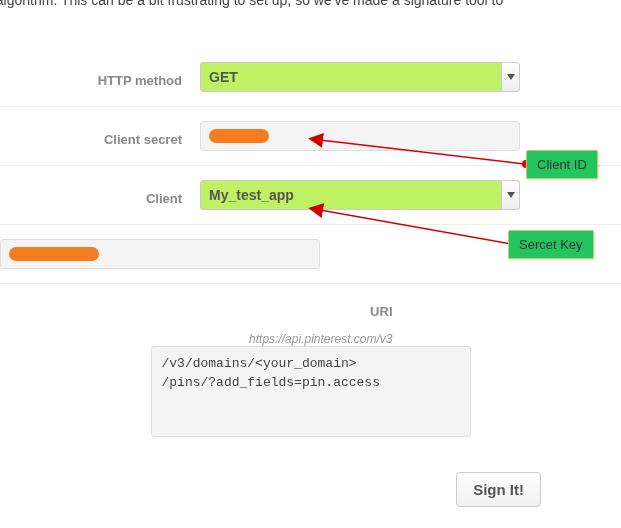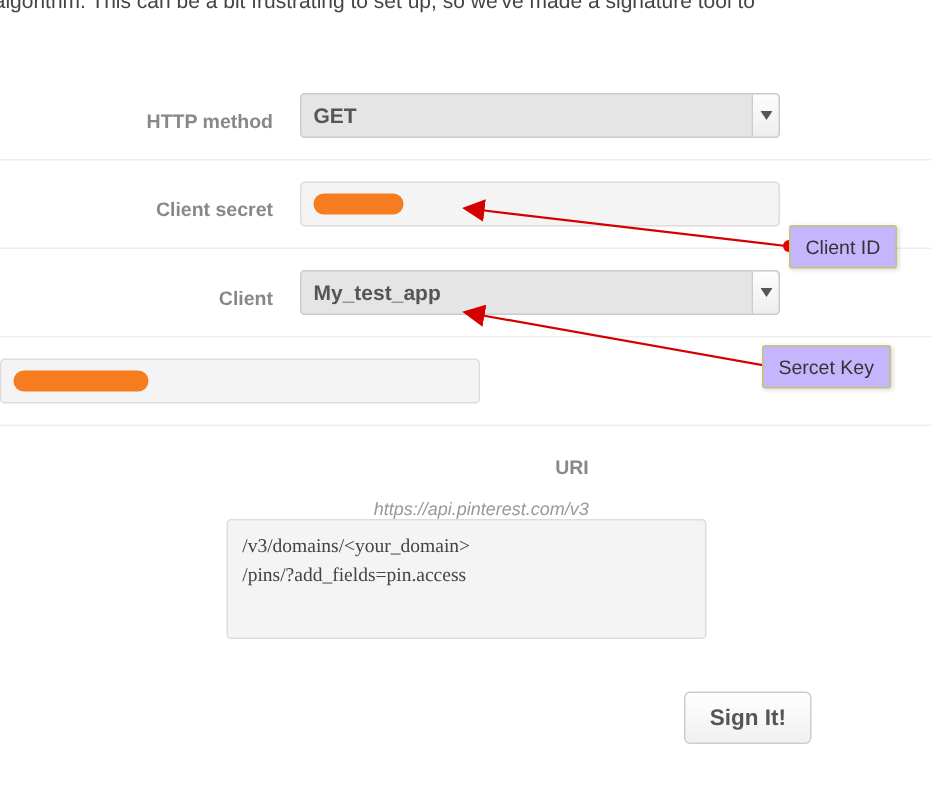--- a/index.html
+++ b/index.html
@@ -44,21 +44,21 @@
       font-size: 12px;
       font-style: italic;
       margin-top: 13px;
     }
     .field { width: 320px; position: relative; }
     select {
       width: 320px;
       height: 30px;
       border: 1px solid #ccc;
       border-radius: 3px;
-      background: #e5e5e5;
+      background: #bef264;
       font-family: Arial;
       font-size: 14px;
       font-weight: bold;
       color: #555;
       padding: 0 8px;
       appearance: none;
       -webkit-appearance: none;
     }
     .select-wrap {
       position: relative;
@@ -91,26 +91,26 @@
     }
     .redact {
       height: 14px;
       background: #f57c1f;
       border-radius: 7px;
     }
     .redact.w60 { width: 60px; }
     .redact.w90 { width: 90px; }
     textarea {
       width: 320px;
-      height: 80px;
+      height: 91px;
       border: 1px solid #ddd;
       border-radius: 3px;
       background: #f4f4f4;
       resize: none;
-      font-family: Liberation Serif, serif;
+      font-family: Liberation Mono, monospace;
       font-size: 13px;
       color: #444;
       padding: 8px 10px;
       line-height: 1.45;
     }
     .btn-row {
       display: flex;
       justify-content: flex-end;
       padding: 18px 80px 0 0;
       margin-left: 24px;
@@ -122,21 +122,21 @@
       color: #555;
       font-family: Arial;
       font-size: 15px;
       font-weight: bold;
       padding: 8px 16px;
       cursor: pointer;
     }
     
     .callout {
       position: absolute;
-      background: #c4b5fd;
+      background: #22c55e;
       border: 1px solid #c5c56f;
       border-radius: 2px;
       padding: 6px 10px;
       font-size: 13px;
       color: #333;
       box-shadow: 1px 1px 3px rgba(0,0,0,.15);
     }
     #callout1 { left: 526px; top: 150px; }
     #callout2 { left: 508px; top: 230px; }
     .dot {

